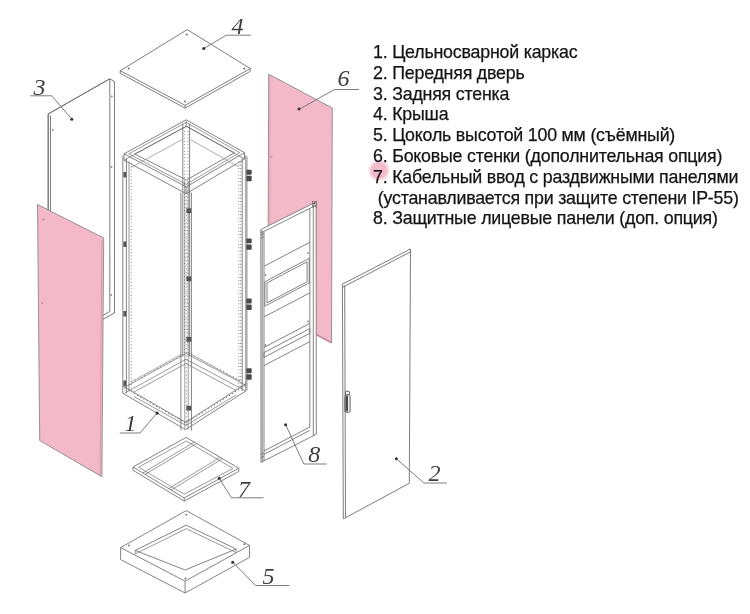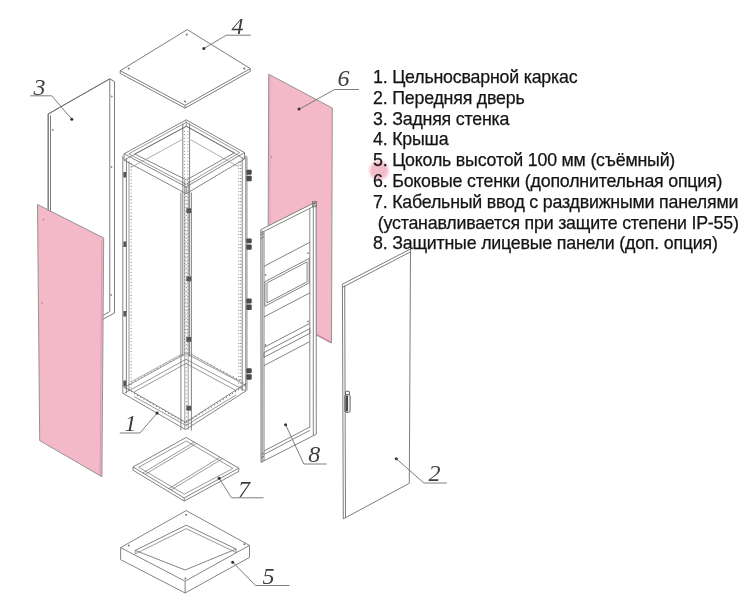--- a/index.html
+++ b/index.html
@@ -1,18 +1,18 @@
 <!DOCTYPE html>
 <html><head>
 <meta charset="utf-8">
 <style>
 html,body{margin:0;padding:0;width:750px;height:614px;background:#ffffff;overflow:hidden;}
 #stage{position:relative;width:750px;height:614px;}
 svg{position:absolute;left:0;top:0;}
-.legend{position:absolute;left:373px;top:67px;font-family:"Liberation Sans",sans-serif;font-size:17.8px;line-height:20.8px;letter-spacing:-0.2px;color:#141414;white-space:nowrap;-webkit-text-stroke:0.25px #141414;}
+.legend{position:absolute;left:373px;top:42px;font-family:"Liberation Sans",sans-serif;font-size:17.8px;line-height:20.8px;letter-spacing:-0.2px;color:#141414;white-space:nowrap;-webkit-text-stroke:0.25px #141414;}
 </style>
 </head>
 <body>
 <div id="stage">
 <svg width="750" height="614" viewBox="0 0 750 614">
 <defs>
 <radialGradient id="hl" cx="50%" cy="50%" r="50%">
 <stop offset="0%" stop-color="#f3bac9"></stop>
 <stop offset="62%" stop-color="#f3bac9"></stop>
 <stop offset="100%" stop-color="#f3bac9" stop-opacity="0"></stop>

